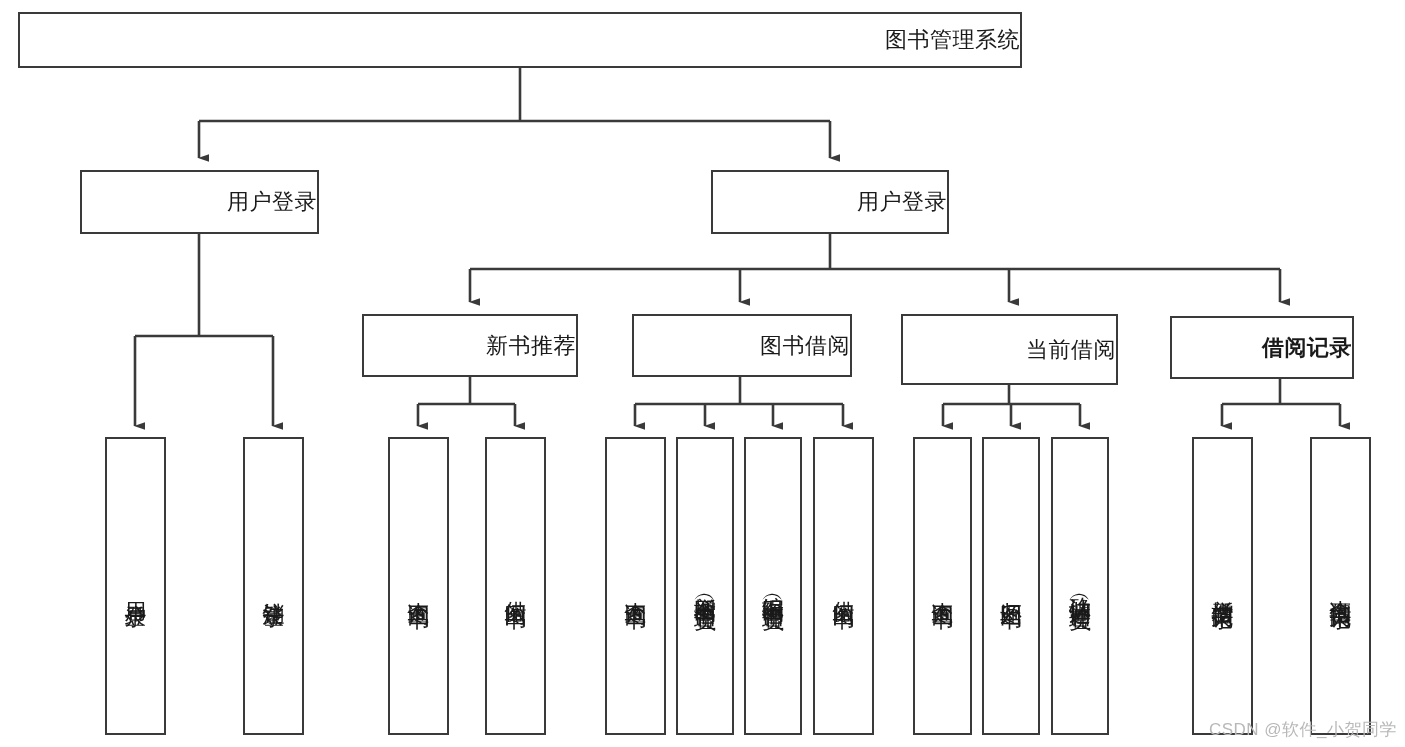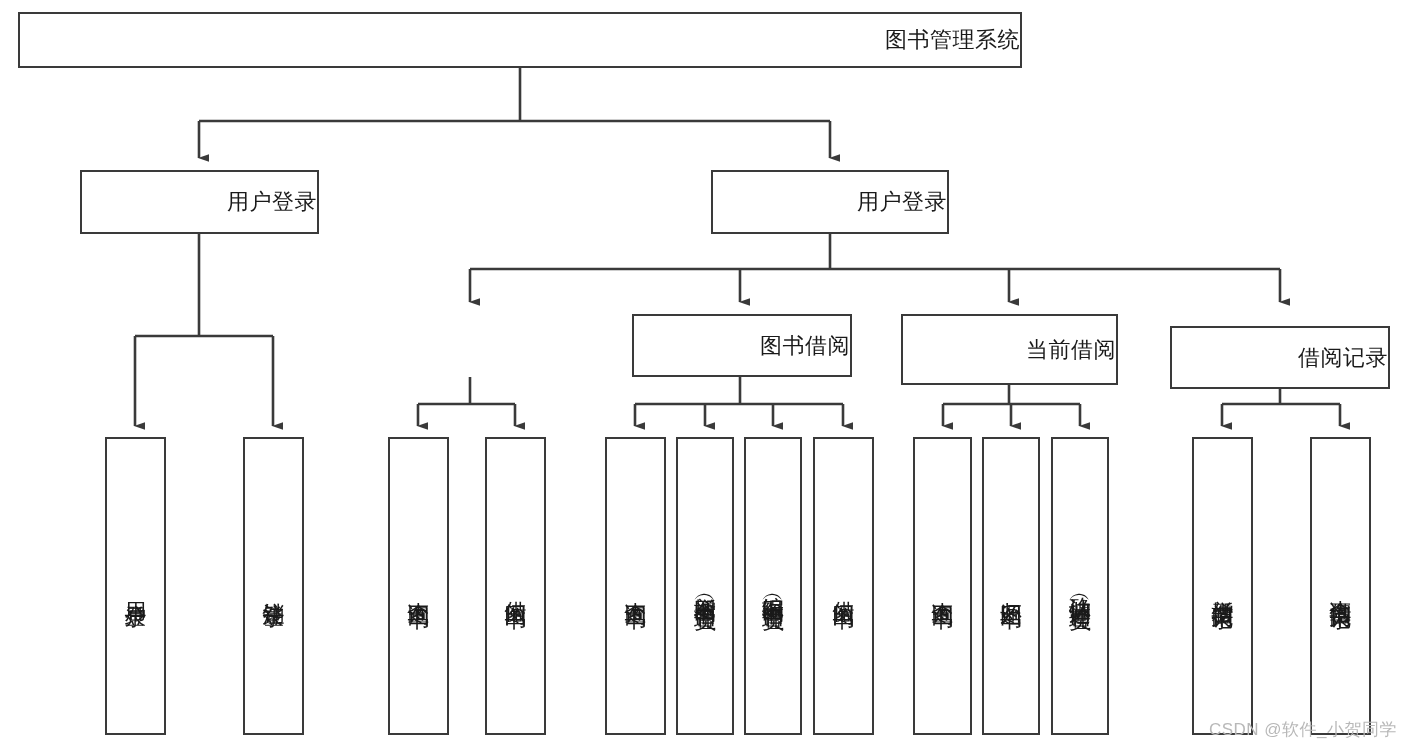--- a/index.html
+++ b/index.html
@@ -127,27 +127,30 @@
     <span class="node-label-h">图书管理系统</span>
   </div>
 
   <div class="node-box" style="left:80px; top:170px; width:239px; height:64px;">
     <span class="node-label-h">用户登录</span>
   </div>
   <div class="node-box" style="left:711px; top:170px; width:238px; height:64px;">
     <span class="node-label-h">用户登录</span>
   </div>
 
+  <div class="node-box" style="left:362px; top:314px; width:216px; height:63px;">
+    <span class="node-label-h">新书推荐</span>
+  </div>
   <div class="node-box" style="left:632px; top:314px; width:220px; height:63px;">
     <span class="node-label-h">图书借阅</span>
   </div>
   <div class="node-box" style="left:901px; top:314px; width:217px; height:71px;">
     <span class="node-label-h">当前借阅</span>
   </div>
-  <div class="node-box" style="left:1170px; top:326px; width:220px; height:63px;">
+  <div class="node-box" style="left:1170px; top:316px; width:184px; height:63px;font-weight:bold;">
     <span class="node-label-h">借阅记录</span>
   </div>
 
   <div class="node-box vertical" style="left:105px; top:437px; width:61px; height:298px;">
     <span class="node-label-v">用户登录</span>
   </div>
   <div class="node-box vertical" style="left:243px; top:437px; width:61px; height:298px;">
     <span class="node-label-v">注销登录</span>
   </div>
 

